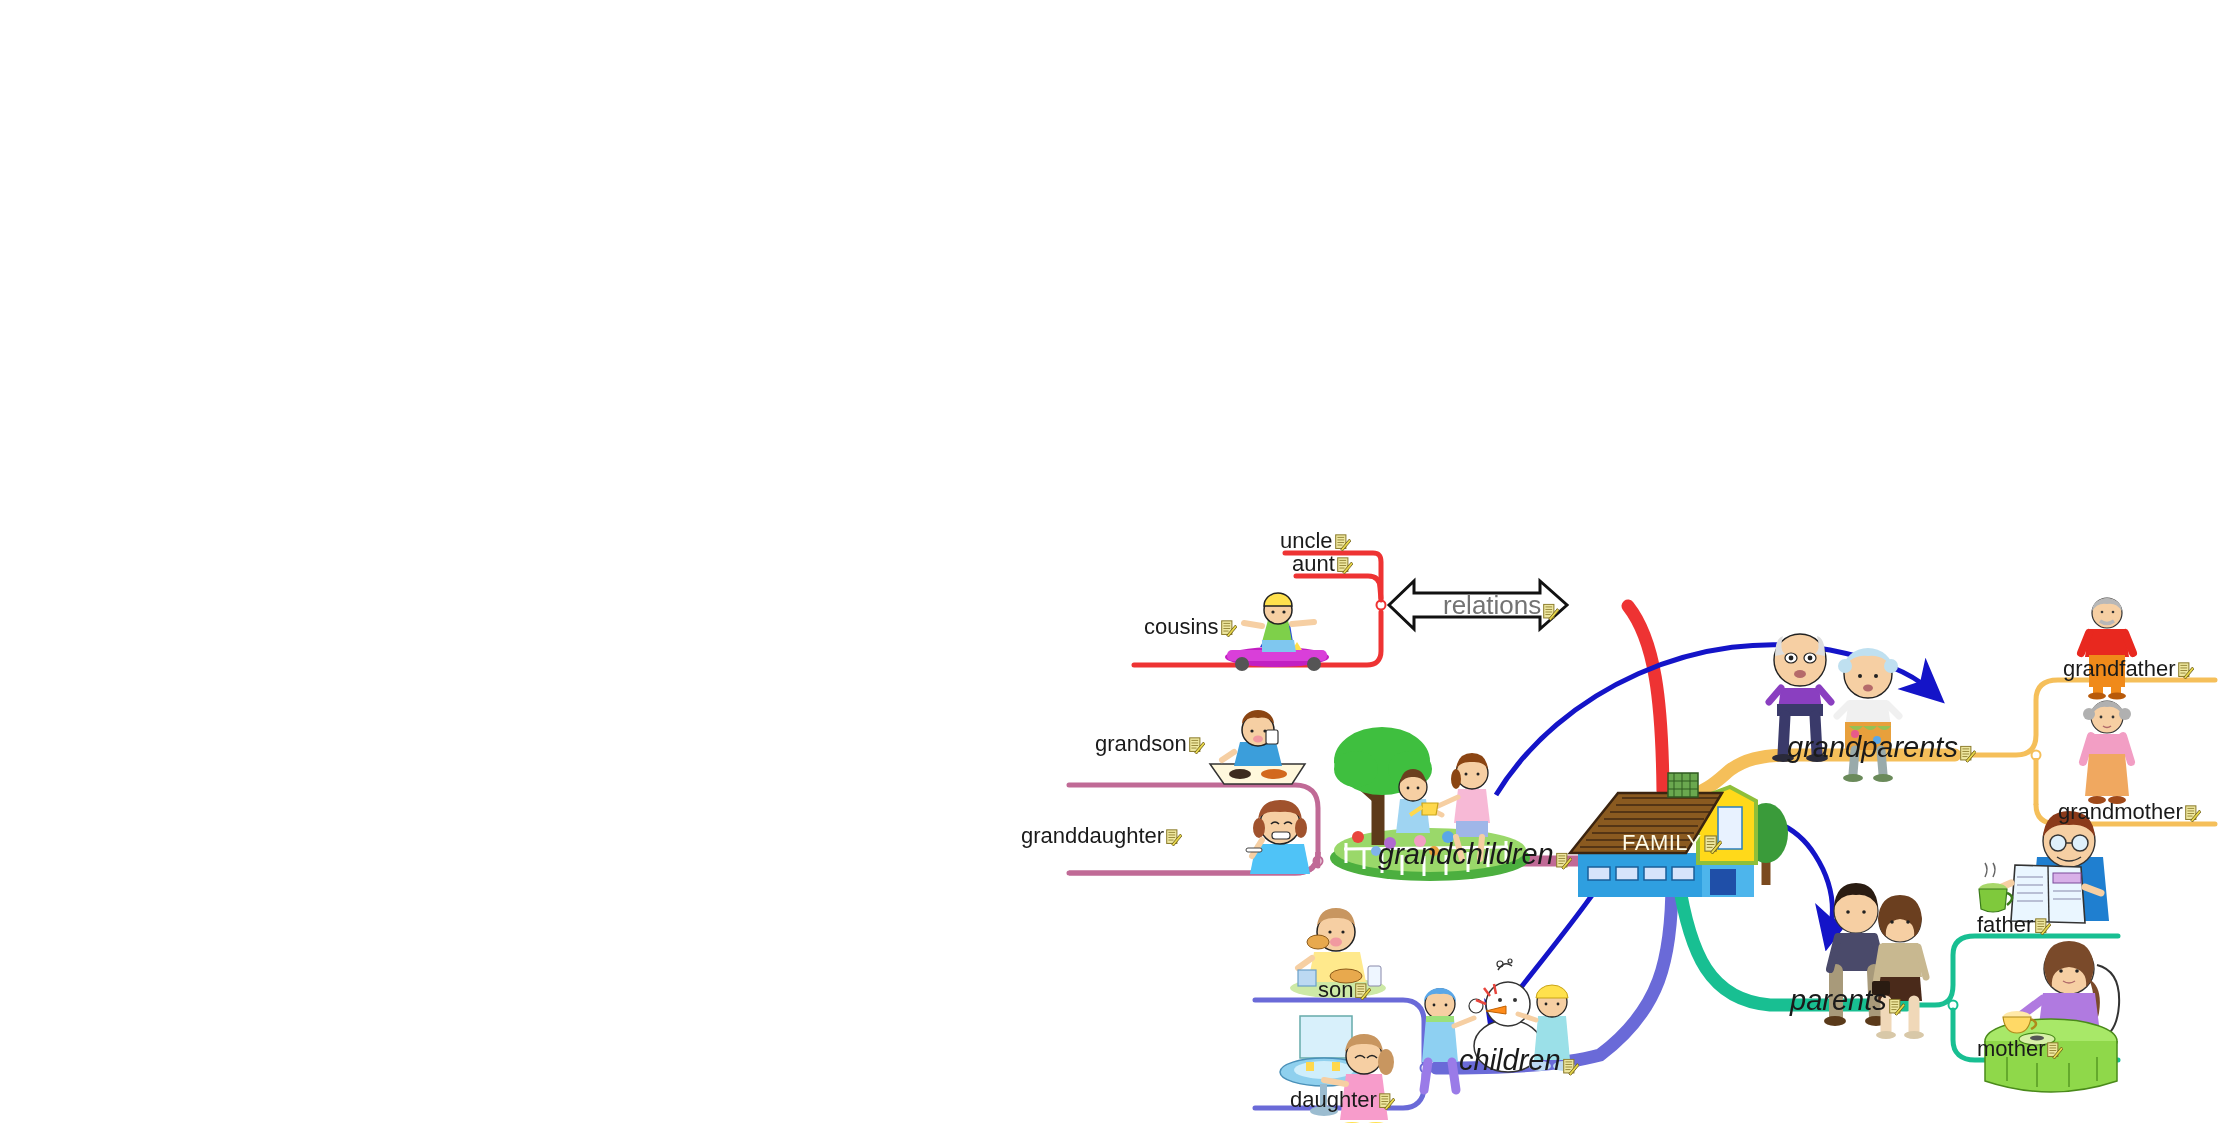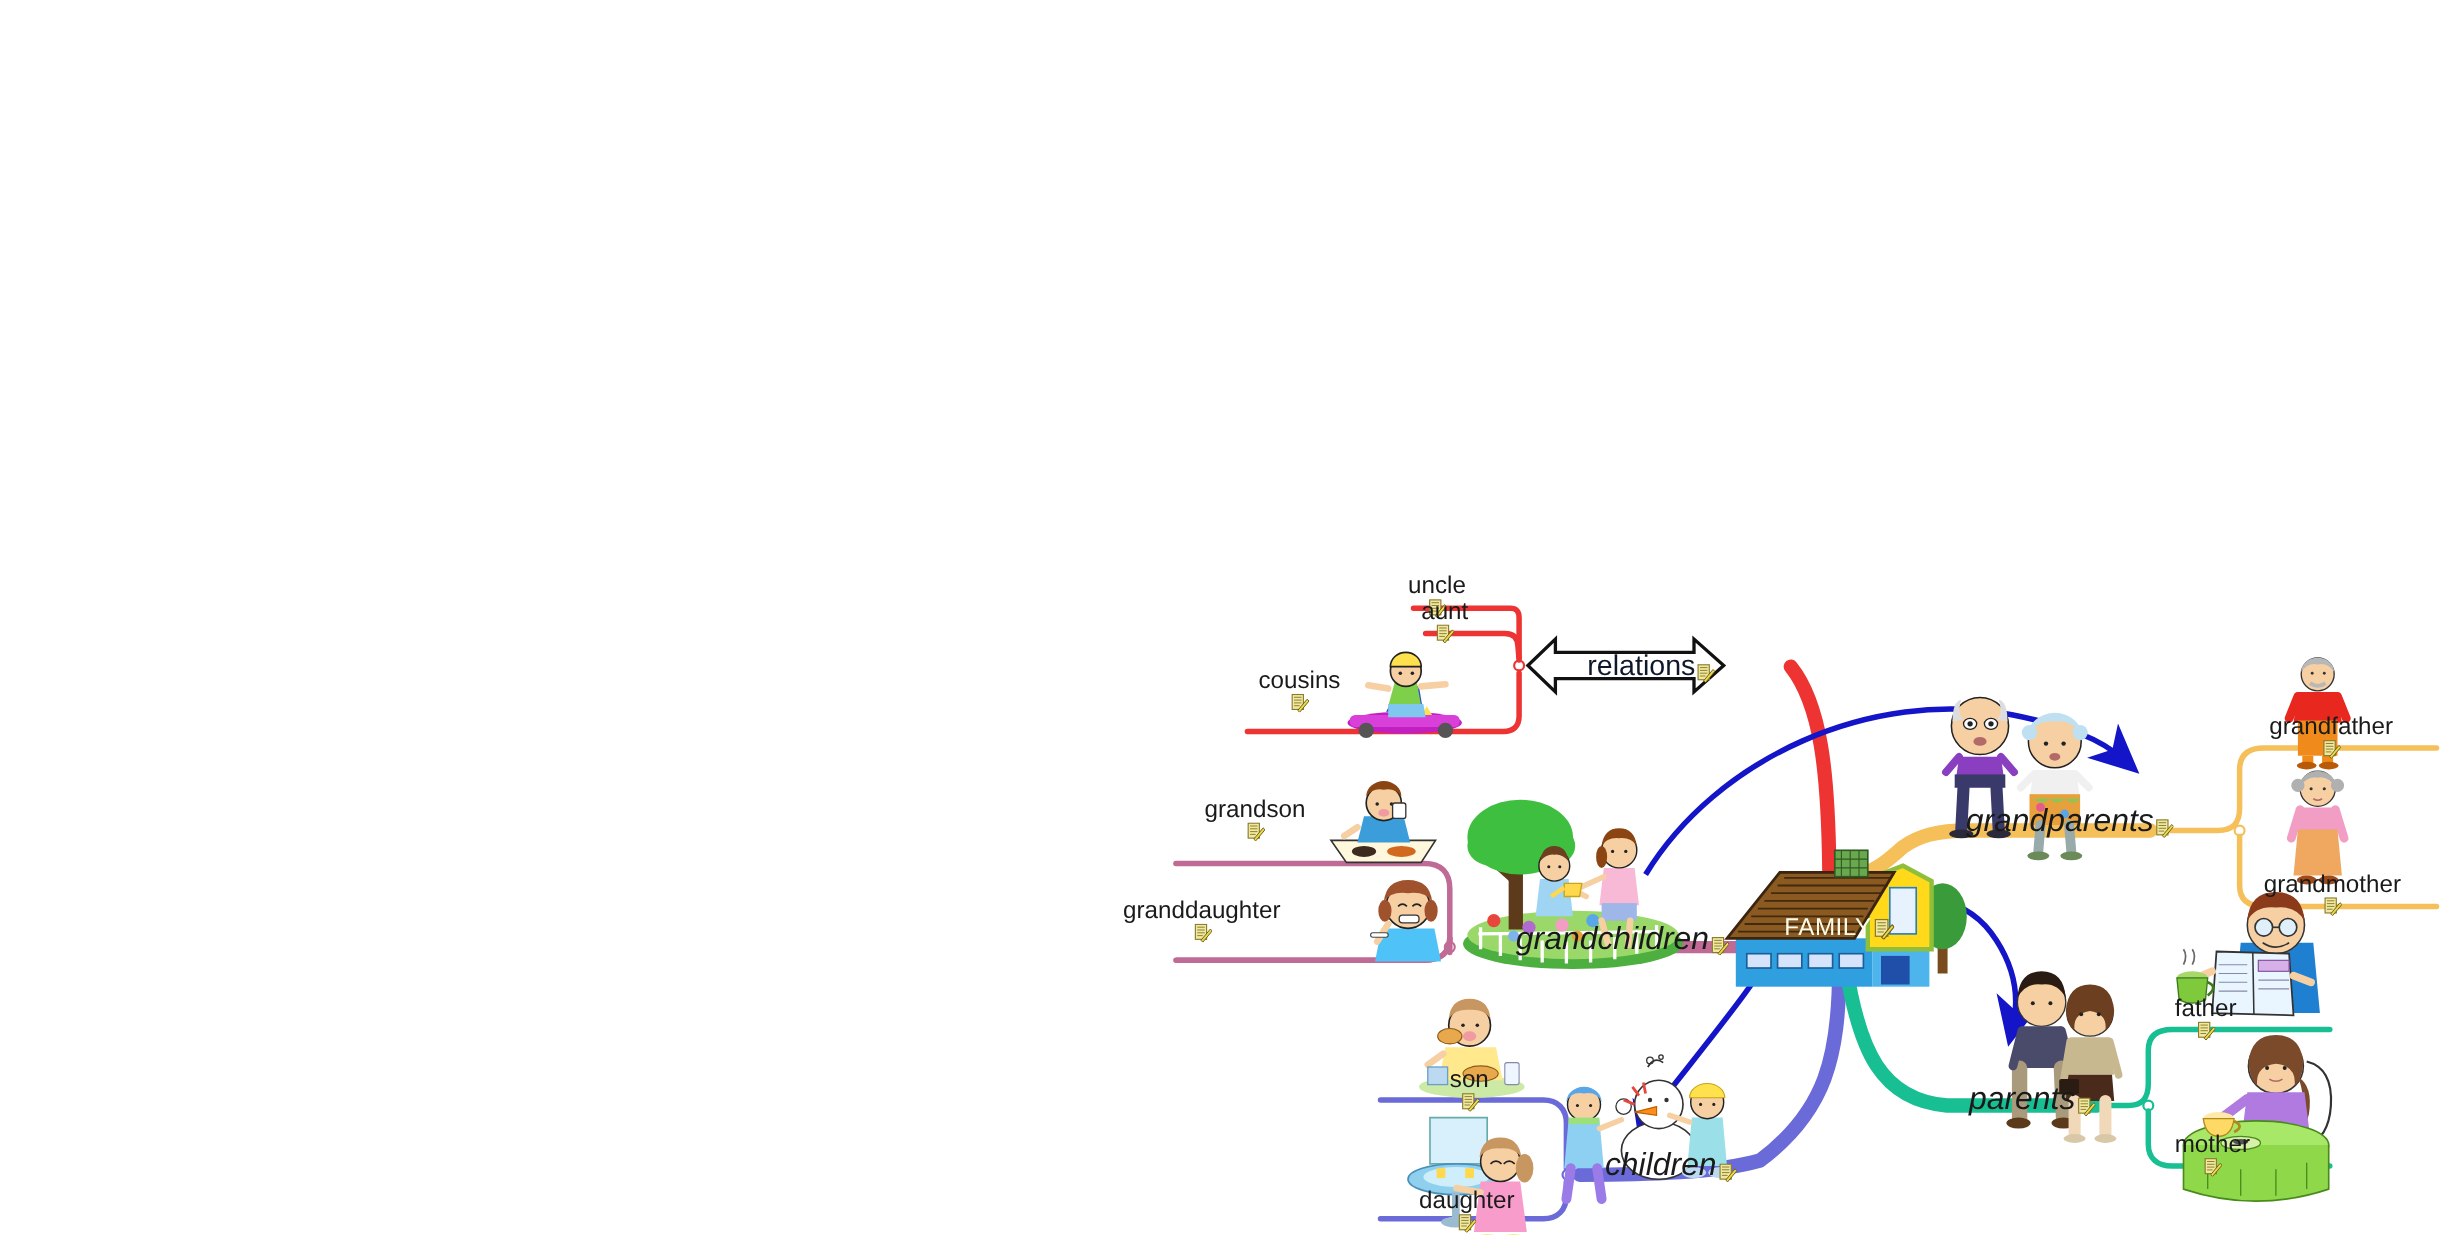--- a/index.html
+++ b/index.html
@@ -31,35 +31,35 @@
   }
   .node-label .txt { display: inline-block; }
   .note-icon {
     display: inline-block;
     width: 17px;
     height: 17px;
     margin-left: 1px;
     flex: 0 0 auto;
   }
   .lvl1 { font-size: 29px; font-style: italic; }
-  .lvl2 { font-size: 22px; flex-direction: column; }
+  .lvl2 { font-size: 22px; }
   .center-label {
     position: absolute;
     font-size: 22px;
     color: #fdfbe8;
     white-space: nowrap;
     letter-spacing: 0.5px;
     display: flex;
     align-items: center;
   }
   .center-label .note-icon { width: 19px; height: 19px; }
   .relations-label {
     position: absolute;
     font-size: 26px;
-    color: #0f172a;
+    color: #737373;
     white-space: nowrap;
     display: flex;
     align-items: center;
   }
 </style>
 </head>
 <body>
 
 <svg id="canvas" viewBox="0 0 2238 1123" xmlns="http://www.w3.org/2000/svg">
   <defs>

